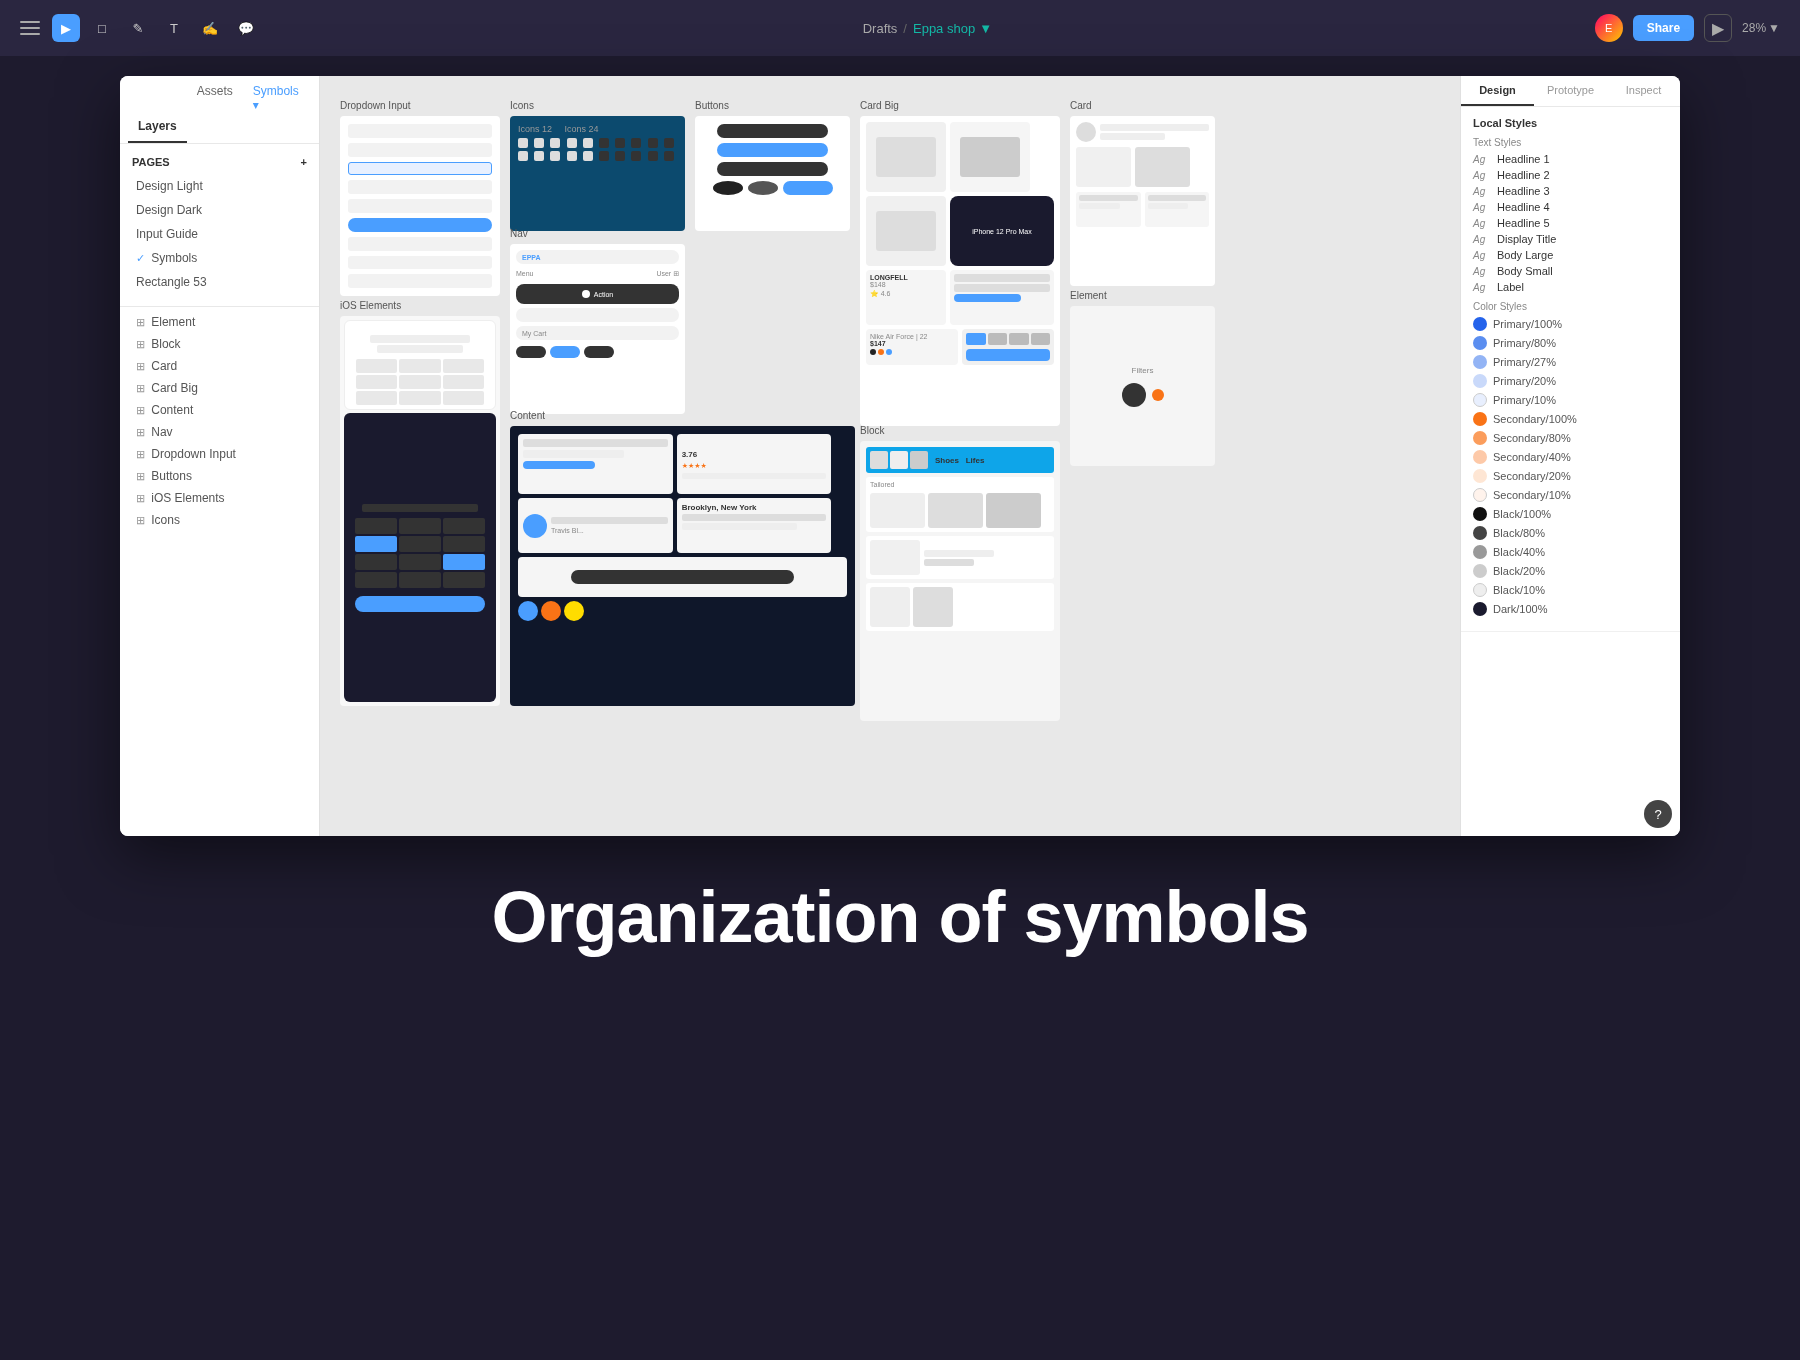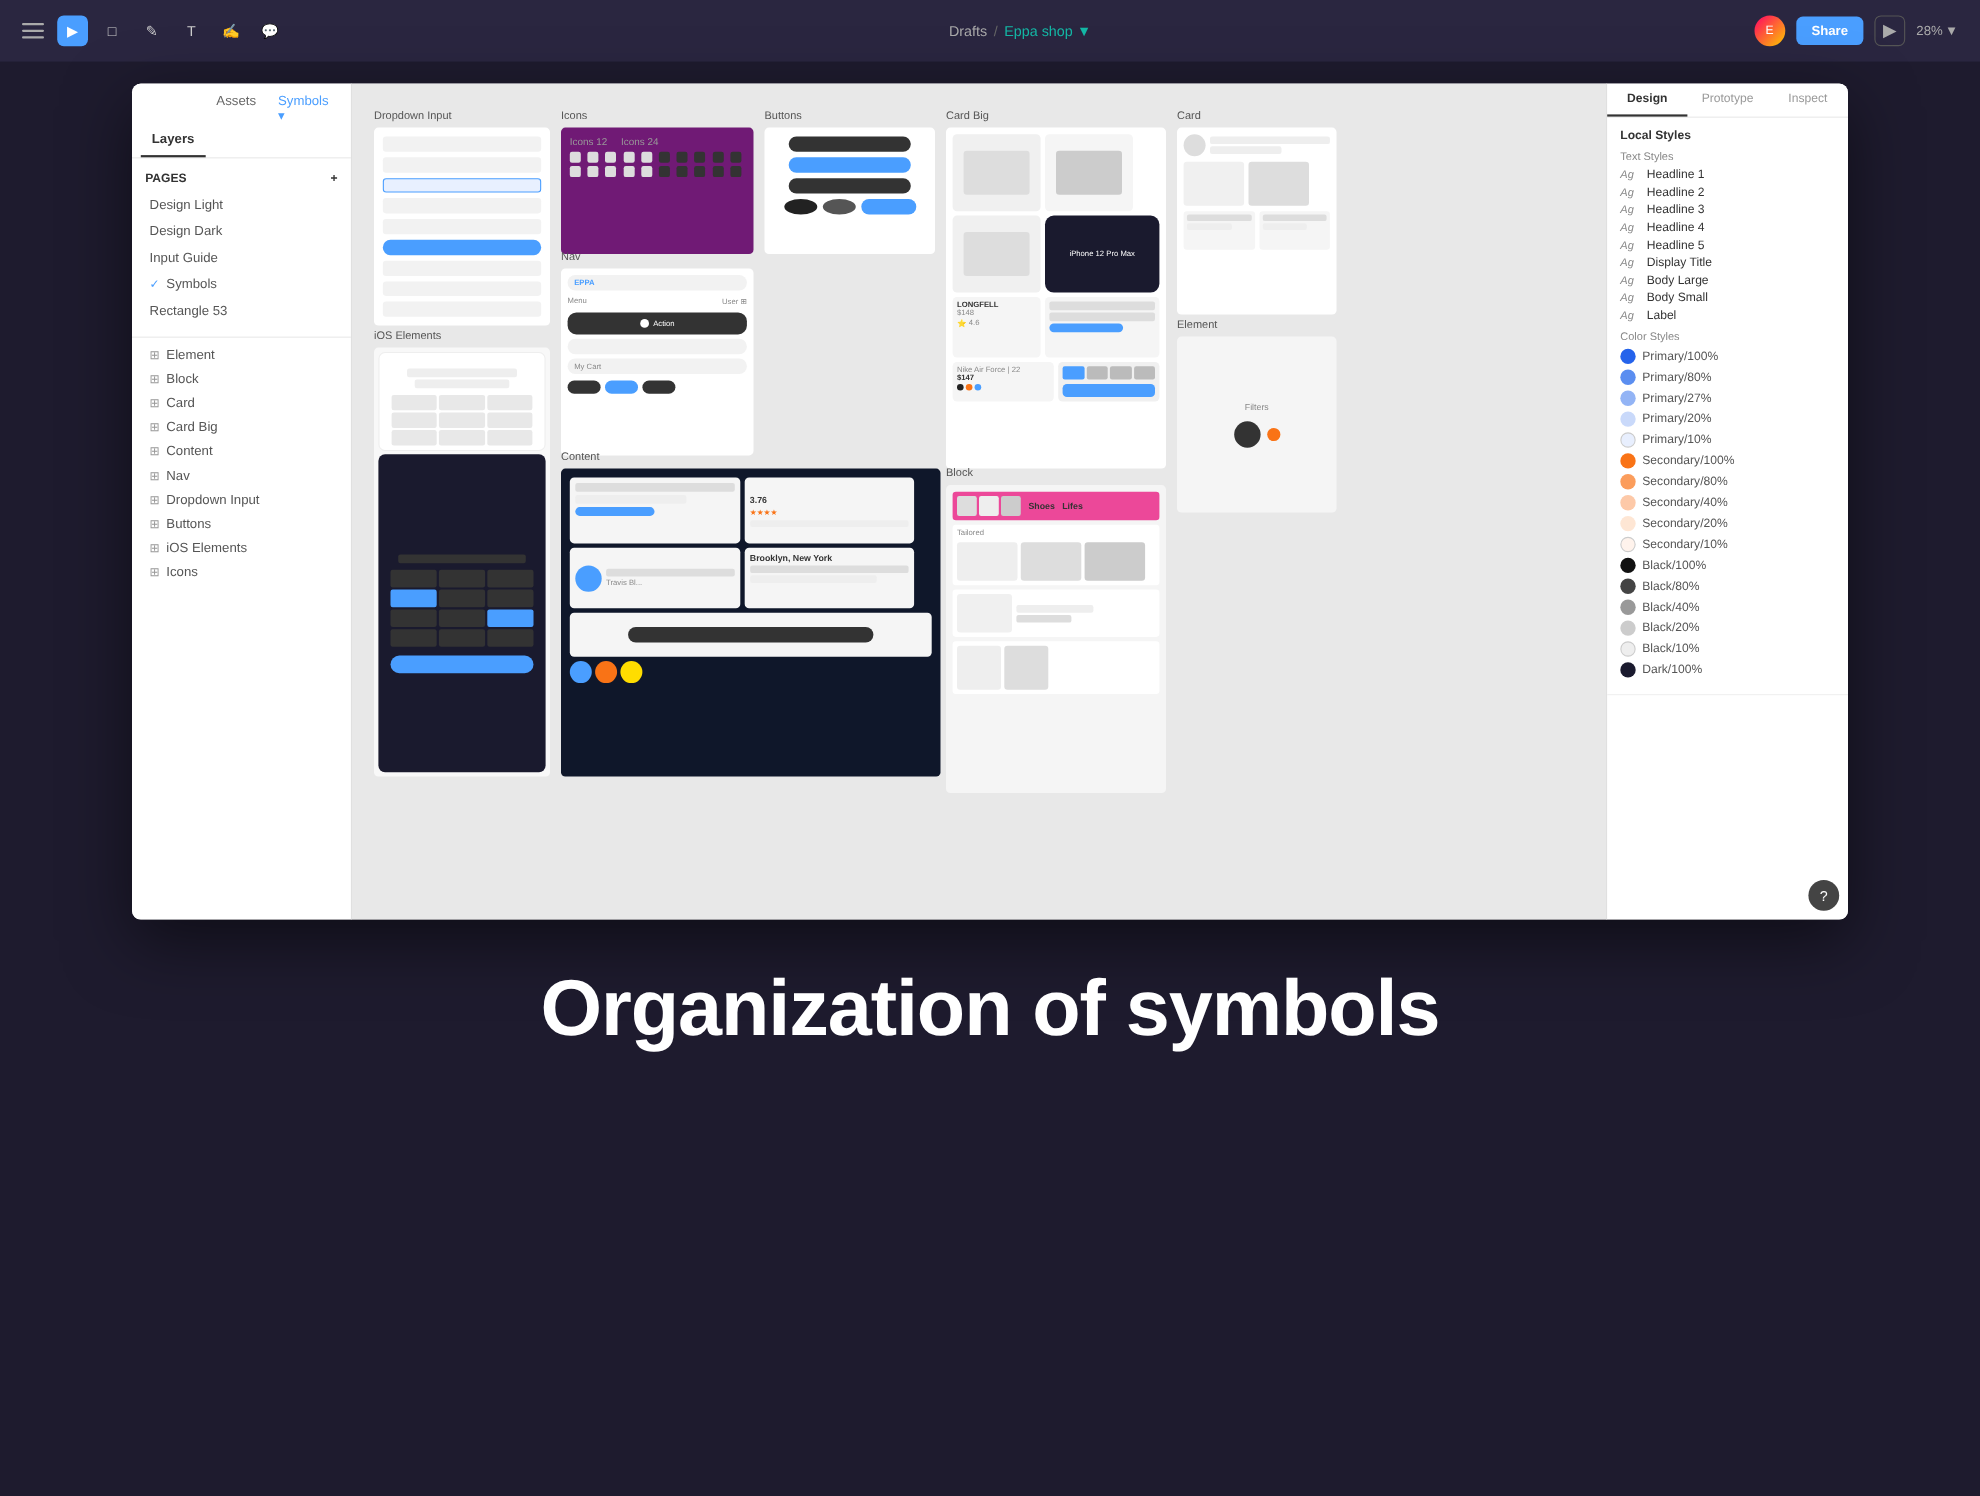--- a/index.html
+++ b/index.html
@@ -377,21 +377,21 @@
             <div style="height:14px; background:#f2f2f2; border-radius:3px;"></div>
             <div style="height:14px; background:#4a9eff; border-radius:10px;"></div>
             <div style="height:14px; background:#f2f2f2; border-radius:3px;"></div>
             <div style="height:14px; background:#f2f2f2; border-radius:3px;"></div>
             <div style="height:14px; background:#f2f2f2; border-radius:3px;"></div>
           </div>
         </div>
 
         <div style="position:absolute; left:170px; top:20px; width:175px; height:115px;">
           <div class="cf-label">Icons</div>
-          <div style="background:#701a75; width:100%; height:100%; border-radius:4px; padding:8px;">
+          <div style="background:#0c4a6e; width:100%; height:100%; border-radius:4px; padding:8px;">
             <div style="font-size:9px; color:#999; margin-bottom:4px;">Icons 12 &nbsp;&nbsp;&nbsp; Icons 24</div>
             <div style="display:grid; grid-template-columns:repeat(10,1fr); gap:3px;">
               <div style="width:10px;height:10px;background:#ddd;border-radius:2px;"></div>
               <div style="width:10px;height:10px;background:#ddd;border-radius:2px;"></div>
               <div style="width:10px;height:10px;background:#ddd;border-radius:2px;"></div>
               <div style="width:10px;height:10px;background:#ddd;border-radius:2px;"></div>
               <div style="width:10px;height:10px;background:#ddd;border-radius:2px;"></div>
               <div style="width:10px;height:10px;background:#333;border-radius:2px;"></div>
               <div style="width:10px;height:10px;background:#333;border-radius:2px;"></div>
               <div style="width:10px;height:10px;background:#333;border-radius:2px;"></div>
@@ -618,21 +618,21 @@
               <div style="width:20px;height:20px;background:#f97316;border-radius:50%;"></div>
               <div style="width:20px;height:20px;background:#ffdd00;border-radius:50%;"></div>
             </div>
           </div>
         </div>
 
         <div style="position:absolute; left:520px; top:345px; width:200px; height:280px;">
           <div class="cf-label">Block</div>
           <div style="background:#f5f5f5; width:100%; height:100%; border-radius:4px; padding:6px; display:flex; flex-direction:column; gap:4px;">
 
-            <div style="display:flex;gap:3px;background:#ec4899;border-radius:3px;padding:4px;align-items:center;">
+            <div style="display:flex;gap:3px;background:#0ea5e9;border-radius:3px;padding:4px;align-items:center;">
               <div style="display:flex;gap:2px;">
                 <div style="width:18px;height:18px;background:#ddd;border-radius:2px;"></div>
                 <div style="width:18px;height:18px;background:#eee;border-radius:2px;"></div>
                 <div style="width:18px;height:18px;background:#ccc;border-radius:2px;"></div>
               </div>
               <div style="font-size:8px;color:#333;font-weight:600;margin-left:4px;">Shoes &nbsp; Lifes</div>
             </div>
 
             <div style="background:#fff;border-radius:3px;padding:4px;display:flex;flex-wrap:wrap;gap:3px;">
               <div style="width:100%;font-size:7px;color:#888;margin-bottom:2px;">Tailored</div>

